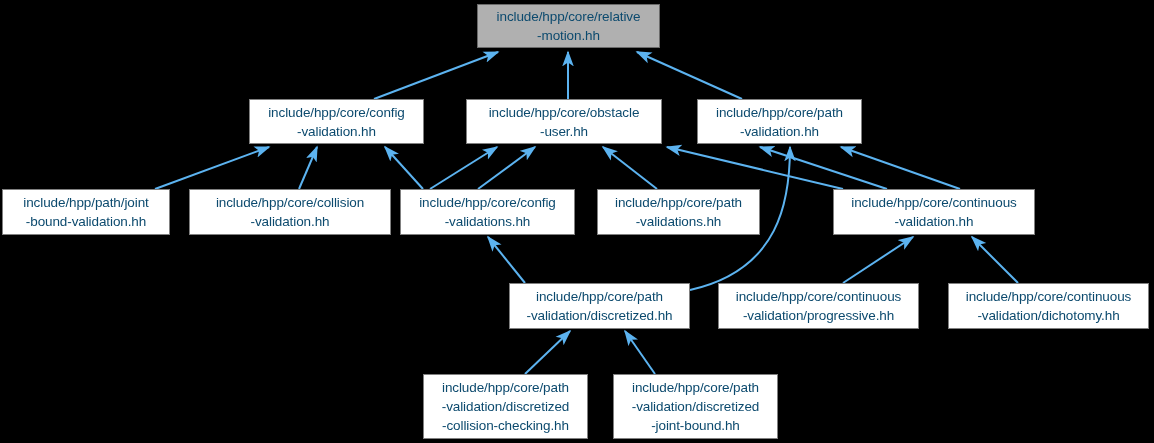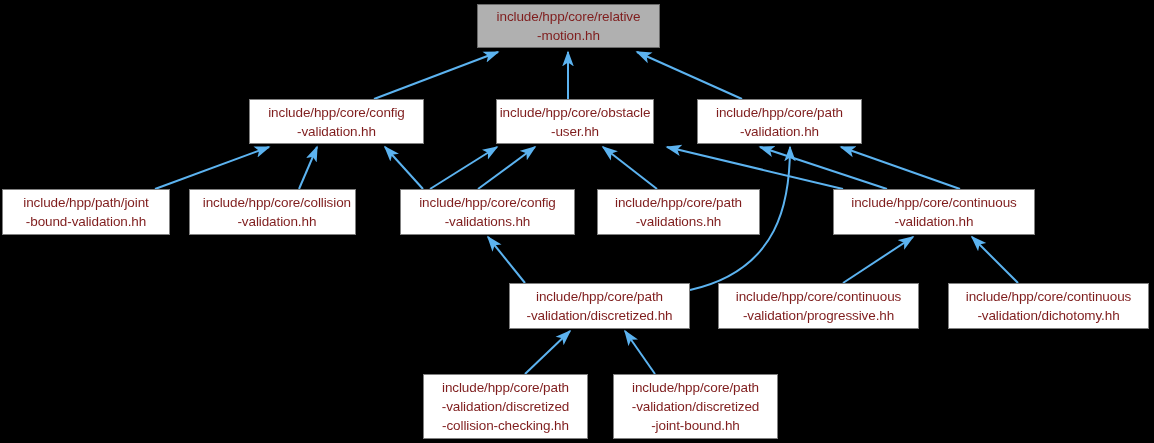--- a/index.html
+++ b/index.html
@@ -22,21 +22,21 @@
     top: 0;
     width: 1154px;
     height: 443px;
     pointer-events: none;
   }
   .node {
     position: absolute;
     box-sizing: border-box;
     background: #ffffff;
     border: 1px solid #808080;
-    color: #7f1d1d;
+    color: #0c4a6e;
     display: flex;
     align-items: center;
     justify-content: center;
     text-align: center;
     font-size: 13.5px;
     line-height: 19px;
     letter-spacing: -0.1px;
     white-space: pre-line;
     z-index: 2;
   }
@@ -79,27 +79,27 @@
         <path d="M 1018,283 L 972,237" fill="none" stroke="#5cb3f0" stroke-width="2" marker-end="url(#arrowhead)"></path>
         <path d="M 525,374 L 570,331" fill="none" stroke="#5cb3f0" stroke-width="2" marker-end="url(#arrowhead)"></path>
         <path d="M 655,374 L 625,331" fill="none" stroke="#5cb3f0" stroke-width="2" marker-end="url(#arrowhead)"></path>
       </g>
   </svg>
   <div id="nodes-group">
       <div class="node root" style="left: 477px; top: 4px; width: 183px; height: 44px;"><span class="node-label">include/hpp/core/relative
 -motion.hh</span></div>
       <div class="node" style="left: 249px; top: 99px; width: 175px; height: 45px;"><span class="node-label">include/hpp/core/config
 -validation.hh</span></div>
-      <div class="node" style="left: 496px; top: 99px; width: 158px; height: 45px;"><span class="node-label">include/hpp/core/obstacle
+      <div class="node" style="left: 466px; top: 99px; width: 196px; height: 45px;"><span class="node-label">include/hpp/core/obstacle
 -user.hh</span></div>
       <div class="node" style="left: 697px; top: 99px; width: 165px; height: 45px;"><span class="node-label">include/hpp/core/path
 -validation.hh</span></div>
       <div class="node" style="left: 2px; top: 189px; width: 168px; height: 46px;"><span class="node-label">include/hpp/path/joint
 -bound-validation.hh</span></div>
-      <div class="node" style="left: 189px; top: 189px; width: 167px; height: 46px; justify-content: flex-end;"><span class="node-label">include/hpp/core/collision
+      <div class="node" style="left: 189px; top: 189px; width: 202px; height: 46px;"><span class="node-label">include/hpp/core/collision
 -validation.hh</span></div>
       <div class="node" style="left: 400px; top: 189px; width: 175px; height: 46px;"><span class="node-label">include/hpp/core/config
 -validations.hh</span></div>
       <div class="node" style="left: 597px; top: 189px; width: 163px; height: 46px;"><span class="node-label">include/hpp/core/path
 -validations.hh</span></div>
       <div class="node" style="left: 833px; top: 189px; width: 202px; height: 46px;"><span class="node-label">include/hpp/core/continuous
 -validation.hh</span></div>
       <div class="node" style="left: 509px; top: 283px; width: 181px; height: 46px;"><span class="node-label">include/hpp/core/path
 -validation/discretized.hh</span></div>
       <div class="node" style="left: 718px; top: 283px; width: 201px; height: 46px;"><span class="node-label">include/hpp/core/continuous

